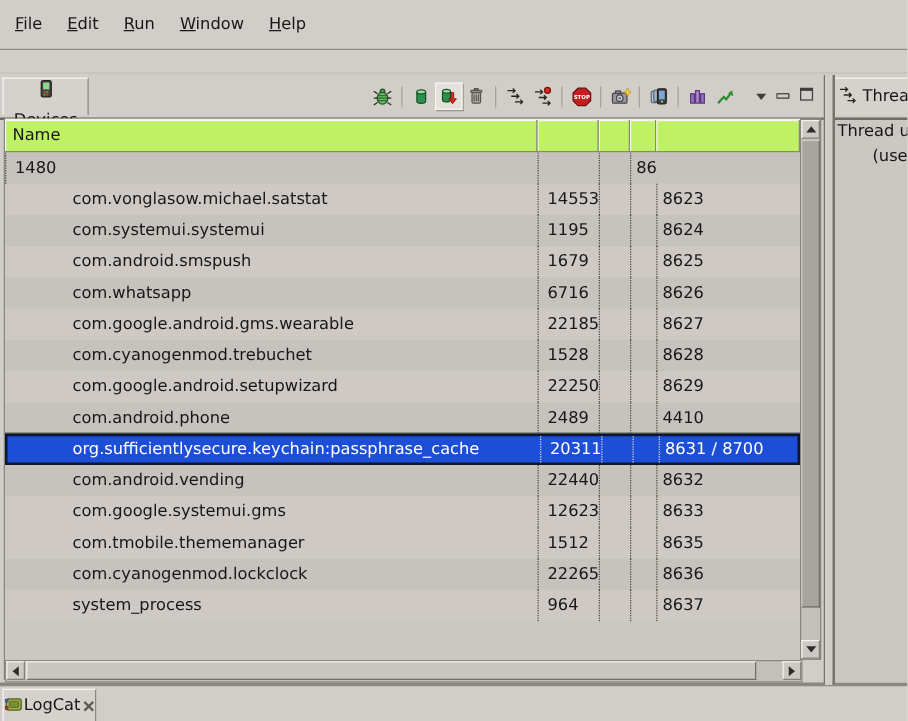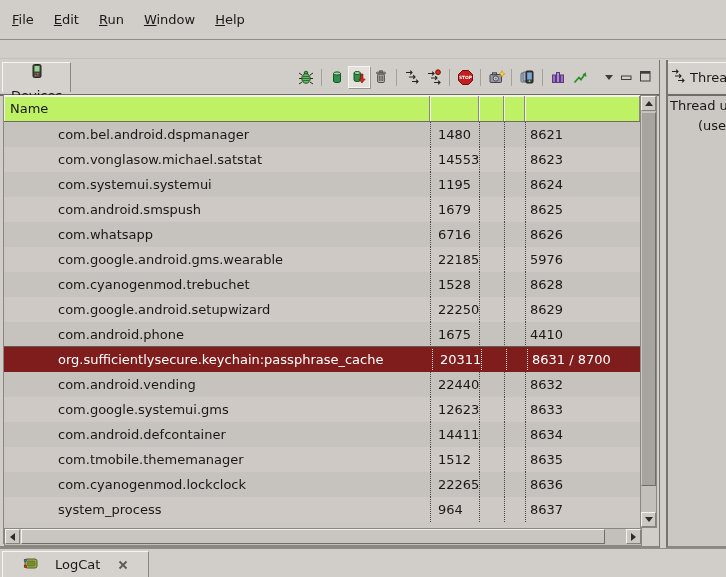--- a/index.html
+++ b/index.html
@@ -36,21 +36,21 @@
     align-items:center;padding-left:6px;overflow:hidden;box-sizing:border-box;}
   .tbody{position:absolute;left:4px;top:62px;width:636px;height:406px;background:#cbc7c2;overflow:hidden;}
   .row{display:grid;grid-template-columns:426px 49px 25px 21px 115px;height:25px;line-height:25px;box-sizing:border-box;}
   .row.even{background:#c6c2bd;}
   .row.odd{background:#cec9c5;}
   .c{overflow:hidden;white-space:nowrap;box-sizing:border-box;}
   .c.name{padding-left:54px;}
   .c.pid{padding-left:7px;border-left:1px dotted #4a4845;}
   .c.c3,.c.c4{border-left:1px dotted #4a4845;}
   .c.port{padding-left:4px;border-left:1px dotted #4a4845;}
-  .row.sel{background:#7f1d1d;color:#ffffff;border:2px solid #7f1d1d;line-height:21px;
+  .row.sel{background:#1d4ed8;color:#ffffff;border:2px solid #0f172a;line-height:21px;
     box-shadow:0 0 0 1px #5f5c58;}
   .row.sel .c{border-left-color:#dedcd8;}
   .row.sel .c.name{padding-left:52px;}
   
   .vscroll{position:absolute;left:640px;top:35px;width:17px;height:433px;background:#c3bfba;
     border:1px solid #8a8680;box-sizing:border-box;}
   .sbtn{position:absolute;background:#ccc8c3;border:1px solid;border-color:#f4f2ee #85817c #85817c #f4f2ee;
     display:flex;align-items:center;justify-content:center;box-sizing:border-box;}
   .vbtn{left:0;width:15px;height:15px;}
   .vbtn.up{top:0;}
@@ -73,22 +73,22 @@
   .threads-panel{position:absolute;left:666px;top:0;right:0;height:488px;box-sizing:border-box;
     border-left:2px solid #77736e;border-bottom:2px solid #8a8680;}
   .tabrow2{position:absolute;top:0;left:0;right:0;height:34px;border-bottom:2px solid #6f6c68;}
   .threads-tab{position:absolute;left:0;top:2px;height:30px;display:flex;align-items:center;gap:4px;
     padding:0 2px;background:#d5d1cc;border-top:1px solid #f6f5f2;box-sizing:border-box;white-space:nowrap;}
   .tcontent{position:absolute;left:0;top:36px;right:0;bottom:0;background:#cbc7c2;overflow:hidden;}
   .tmsg1{position:absolute;left:2px;top:2px;white-space:nowrap;}
   .tmsg2{position:absolute;left:30px;top:22px;white-space:nowrap;}
   
   .bottombar{position:absolute;left:0;top:548px;width:100%;height:29px;border-top:1px solid #8f8b86;box-sizing:border-box;}
-  .logtab{position:absolute;left:2px;top:2px;height:26px;display:flex;align-items:center;gap:16px;
-    padding:0 20px;background:#d5d1cc;border-top:1px solid #f6f5f2;border-left:1px solid #f6f5f2;
+  .logtab{position:absolute;left:2px;top:2px;height:26px;display:flex;align-items:center;gap:0;
+    padding:0 0;background:#d5d1cc;border-top:1px solid #f6f5f2;border-left:1px solid #f6f5f2;
     border-right:1px solid #8a8680;box-sizing:border-box;}
   u{text-decoration:underline;}
 </style>
 </head>
 <body>
 
 <div class="screen">
 
   <div class="menubar" id="menubar">
       <span class="menu-item"><u>F</u>ile</span>
@@ -236,21 +236,20 @@
         <div class="th">
             <span></span>
           </div>
         <div class="th">
             <span></span>
           </div>
       </div>
 
       <div class="tbody" id="tbody">
           <div class="row even">
-            <div class="c name">com.bel.android.dspmanager</div>
             <div class="c pid">1480</div>
             <div class="c c3"></div>
             <div class="c c4"></div>
             <div class="c port">8621</div>
           </div>
           <div class="row odd">
             <div class="c name">com.vonglasow.michael.satstat</div>
             <div class="c pid">14553</div>
             <div class="c c3"></div>
             <div class="c c4"></div>
@@ -275,39 +274,39 @@
             <div class="c pid">6716</div>
             <div class="c c3"></div>
             <div class="c c4"></div>
             <div class="c port">8626</div>
           </div>
           <div class="row odd">
             <div class="c name">com.google.android.gms.wearable</div>
             <div class="c pid">22185</div>
             <div class="c c3"></div>
             <div class="c c4"></div>
-            <div class="c port">5976</div>
+            <div class="c port">8627</div>
           </div>
           <div class="row even">
             <div class="c name">com.cyanogenmod.trebuchet</div>
             <div class="c pid">1528</div>
             <div class="c c3"></div>
             <div class="c c4"></div>
             <div class="c port">8628</div>
           </div>
           <div class="row odd">
             <div class="c name">com.google.android.setupwizard</div>
             <div class="c pid">22250</div>
             <div class="c c3"></div>
             <div class="c c4"></div>
             <div class="c port">8629</div>
           </div>
           <div class="row even">
             <div class="c name">com.android.phone</div>
-            <div class="c pid">1675</div>
+            <div class="c pid">2489</div>
             <div class="c c3"></div>
             <div class="c c4"></div>
             <div class="c port">4410</div>
           </div>
           <div class="row odd sel">
             <div class="c name">org.sufficientlysecure.keychain:passphrase_cache</div>
             <div class="c pid">20311</div>
             <div class="c c3"></div>
             <div class="c c4"></div>
             <div class="c port">8631 / 8700</div>
@@ -318,27 +317,20 @@
             <div class="c c3"></div>
             <div class="c c4"></div>
             <div class="c port">8632</div>
           </div>
           <div class="row odd">
             <div class="c name">com.google.systemui.gms</div>
             <div class="c pid">12623</div>
             <div class="c c3"></div>
             <div class="c c4"></div>
             <div class="c port">8633</div>
-          </div>
-          <div class="row even">
-            <div class="c name">com.android.defcontainer</div>
-            <div class="c pid">14411</div>
-            <div class="c c3"></div>
-            <div class="c c4"></div>
-            <div class="c port">8634</div>
           </div>
           <div class="row odd">
             <div class="c name">com.tmobile.thememanager</div>
             <div class="c pid">1512</div>
             <div class="c c3"></div>
             <div class="c c4"></div>
             <div class="c port">8635</div>
           </div>
           <div class="row even">
             <div class="c name">com.cyanogenmod.lockclock</div>

